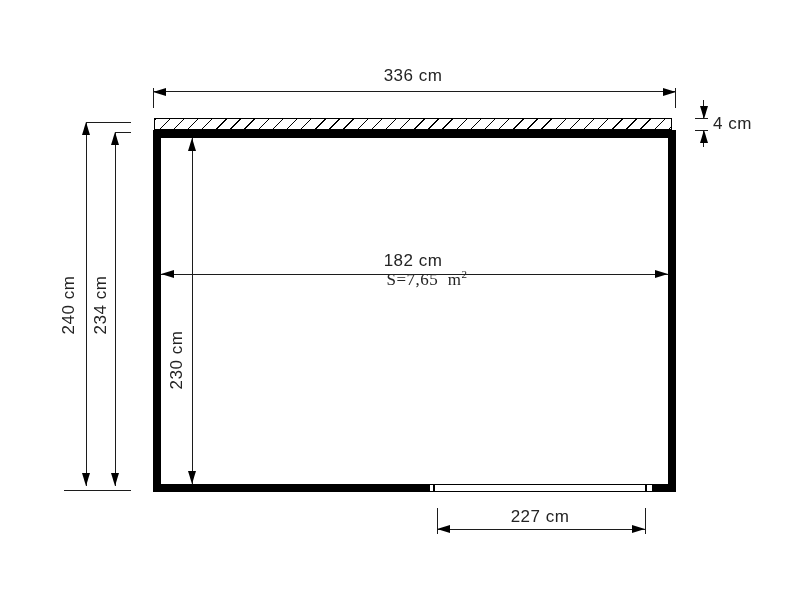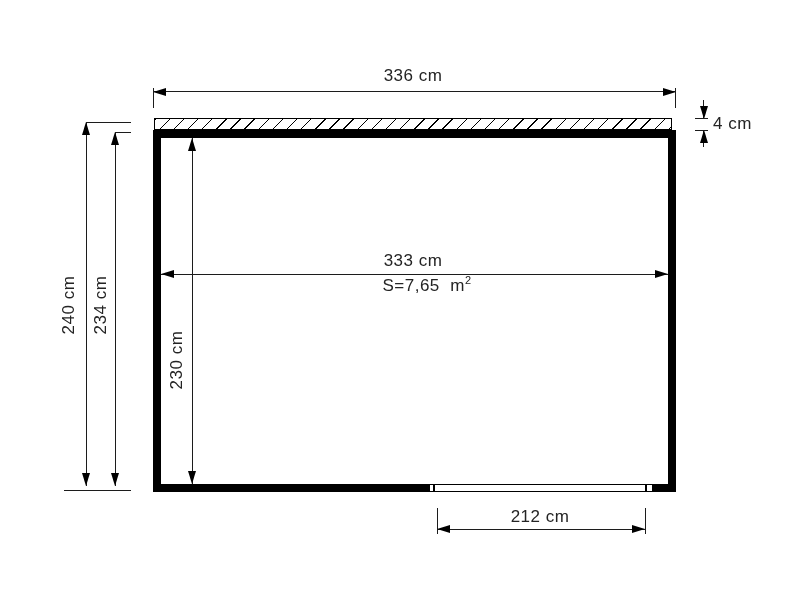--- a/index.html
+++ b/index.html
@@ -76,26 +76,26 @@
   <div class="lbl c rot" style="left:61px;top:295px;width:80px;">234 cm</div>
 
   <div class="line" style="left:192px;top:138px;width:1px;height:346px;"></div>
   <div class="arr ar-u" style="left:188px;top:138px;"></div>
   <div class="arr ar-d" style="left:188px;top:471px;"></div>
   <div class="lbl c rot" style="left:137px;top:350px;width:80px;">230 cm</div>
 
   <div class="line" style="left:161px;top:274px;width:507px;height:1px;"></div>
   <div class="arr ar-l" style="left:161px;top:270px;"></div>
   <div class="arr ar-r" style="left:655px;top:270px;"></div>
-  <div class="lbl c" style="left:353px;top:251px;width:120px;">333 cm</div>
+  <div class="lbl c" style="left:353px;top:251px;width:120px;">182 cm</div>
 
-  <div class="lbl c" style="left:357px;top:276px;width:140px;">
+  <div class="lbl c" style="left:357px;top:270px;width:140px;font-family:Liberation Serif, serif;">
     <span>S=7,65</span>&nbsp;&nbsp;<span>m</span><sup>2</sup>
   </div>
 
   <div class="line" style="left:437px;top:508px;width:1px;height:26px;"></div>
   <div class="line" style="left:645px;top:508px;width:1px;height:26px;"></div>
   <div class="line" style="left:437px;top:529px;width:208px;height:1px;"></div>
   <div class="arr ar-l" style="left:437px;top:525px;"></div>
   <div class="arr ar-r" style="left:632px;top:525px;"></div>
-  <div class="lbl c" style="left:480px;top:507px;width:120px;">212 cm</div>
+  <div class="lbl c" style="left:480px;top:507px;width:120px;">227 cm</div>
 
 </div>
 
 </body></html>

